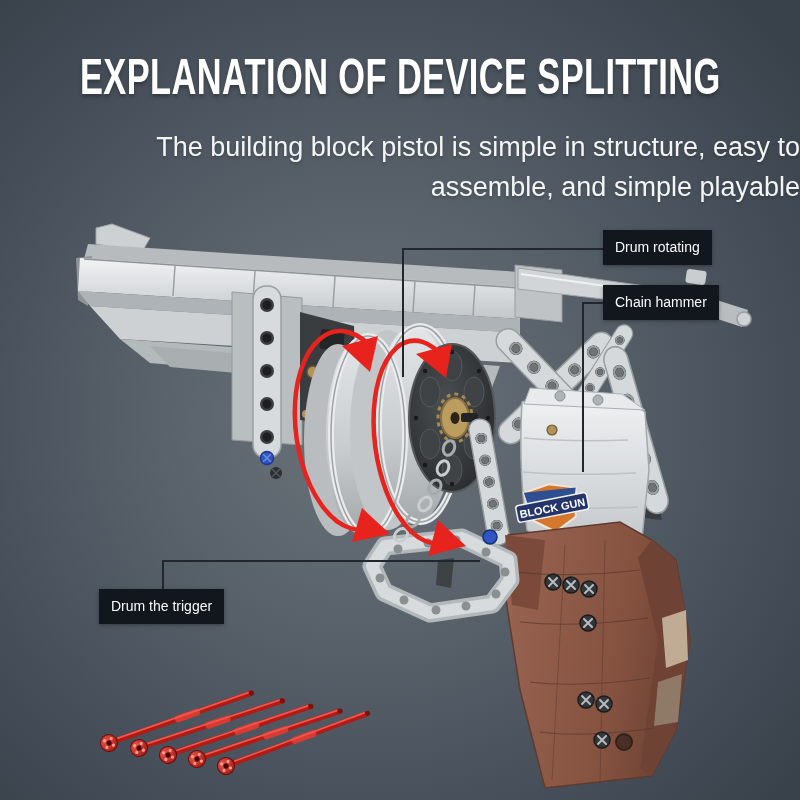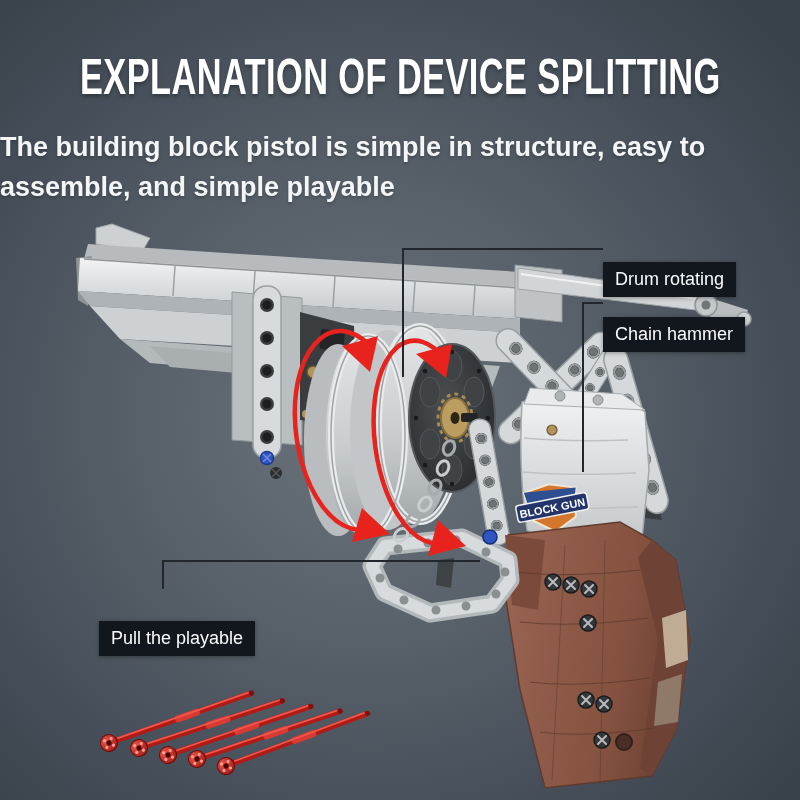--- a/index.html
+++ b/index.html
@@ -8,29 +8,28 @@
     font-family:"Liberation Sans", sans-serif;
     background:radial-gradient(ellipse 560px 560px at 46% 52%, #6b727a 0%, #58616a 40%, #47505a 72%, #39424b 100%);
   }
   .title{
     position:absolute;top:52px;left:0;right:0;text-align:center;
     color:#ffffff;font-weight:700;font-size:43px;white-space:nowrap;
     transform:scale(0.80,1.18);transform-origin:50% 50%;
     letter-spacing:0.5px;text-shadow:0 3px 4px rgba(0,0,0,0.28);
   }
   .subtitle{
-    position:absolute;top:127px;left:0;right:0;text-align:left;
-    color:#f3f5f6;font-size:27px;line-height:40px;font-weight:700;
+    position:absolute;top:127px;left:0;right:0;text-align:right;
+    color:#f3f5f6;font-size:27px;line-height:40px;font-weight:400;
     text-shadow:0 2px 3px rgba(0,0,0,0.22);
   }
   .callout{
     position:absolute;background:#12161d;color:#fafbfc;
-    font-size:18px;line-height:21px;padding:7px 12px;white-space:nowrap;
+    font-size:14px;line-height:21px;padding:7px 12px;white-space:nowrap;
     box-shadow:0 1px 4px rgba(0,0,0,0.35);
-    margin-top:32px;
   }
   .callout.drum{left:603px;top:230px;}
   .callout.hammer{left:603px;top:285px;}
   .callout.trigger{left:99px;top:589px;}
   svg.scene{position:absolute;left:0;top:0;}
 </style>
 </head>
 <body>
 
 <div class="stage">
@@ -278,15 +277,15 @@
 
   <div class="title">EXPLANATION OF DEVICE SPLITTING</div>
 
   <div class="subtitle">
     <div>The building block pistol is simple in structure, easy to</div>
     <div>assemble, and simple playable</div>
   </div>
 
   <div class="callout drum">Drum rotating</div>
   <div class="callout hammer">Chain hammer</div>
-  <div class="callout trigger">Pull the playable</div>
+  <div class="callout trigger">Drum the trigger</div>
 
 </div>
 
 </body></html>

